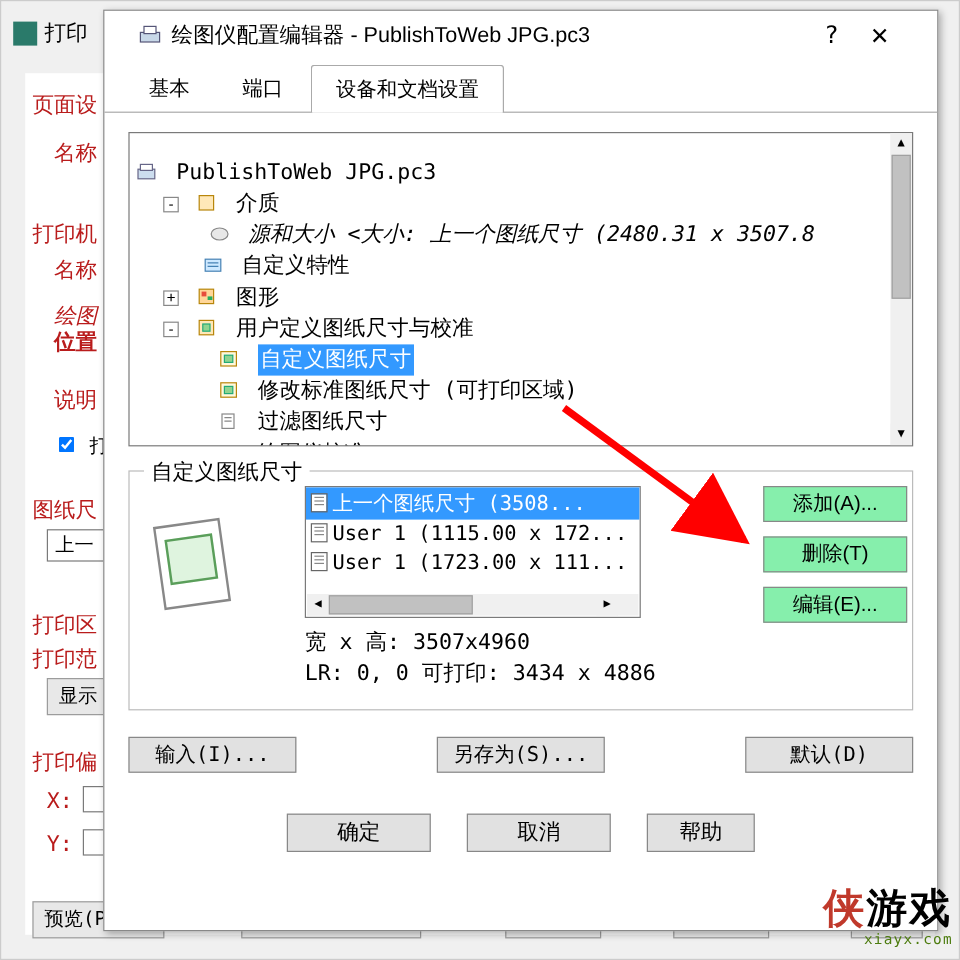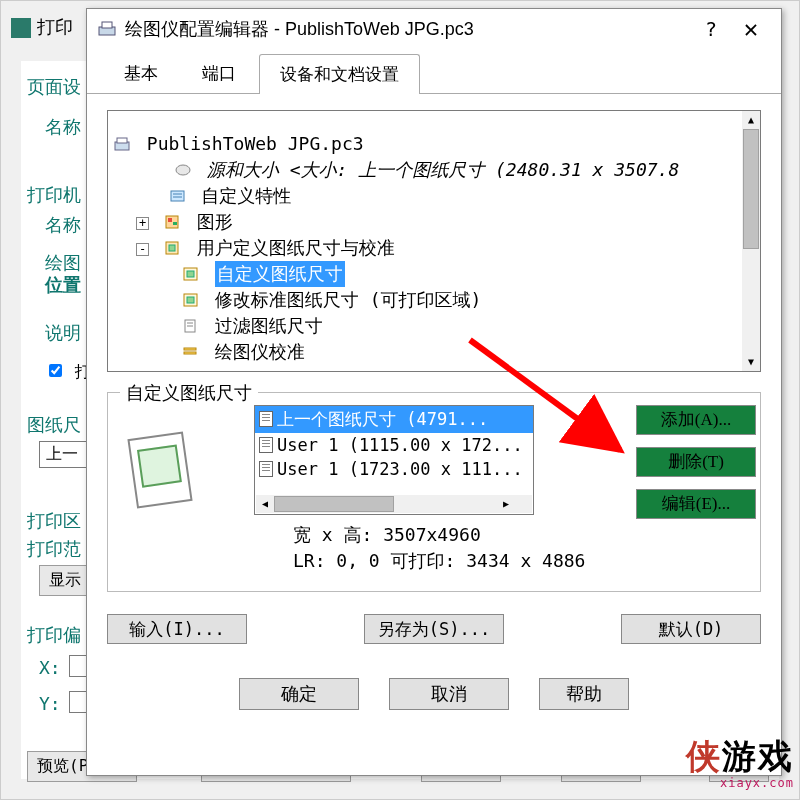--- a/index.html
+++ b/index.html
@@ -6,30 +6,30 @@
   body { margin: 0; width: 800px; height: 800px; background: #fff; overflow: hidden; font-size: 16px; position: relative; }
 
   
   .bg-dialog { position: absolute; left: 0; top: 0; width: 800px; height: 800px; background: #f0f0f0; border: 1px solid #ccc; filter: blur(0.5px); z-index: 0; }
   .bg-title { position: absolute; left: 10px; top: 14px; font-size: 18px; }
   .bg-icon { display: inline-block; width: 20px; height: 20px; background: #2a7a6a; vertical-align: middle; margin-right: 6px; }
   .bg-help { position: absolute; right: 100px; top: 14px; font-size: 20px; }
   .bg-close { position: absolute; right: 30px; top: 14px; font-size: 24px; }
 
   .bg-body { position: absolute; top: 60px; left: 20px; right: 20px; bottom: 20px; background: #fff; }
-  .bg-label { position: absolute; font-size: 18px; color: #0f766e; }
+  .bg-label { position: absolute; font-size: 18px; color: #b91c1c; }
   .bg-input { position: absolute; background: #fff; border: 1px solid #7a7a7a; padding: 2px 6px; font-size: 16px; }
   .bg-btn { position: absolute; background: #e8e8e8; border: 1px solid #9c9c9c; text-align: center; padding: 4px 6px; font-size: 16px; }
   .bg-check { position: absolute; }
   .bg-black { position: absolute; background: #000; }
   .bg-eq { position: absolute; font-size: 20px; }
 
   
   .dialog { position: absolute; left: 86px; top: 8px; width: 696px; height: 768px; background: #fff; border: 1px solid #888; box-shadow: 2px 2px 6px rgba(0,0,0,0.3); z-index: 10; }
-  .titlebar { height: 40px; display: flex; align-items: center; padding: 0 10px; }
+  .titlebar { height: 40px; display: flex; align-items: center; padding: 0 28px; }
   .ti-icon { width: 20px; height: 20px; margin-right: 8px; }
   .ti-text { flex: 1; font-size: 18px; font-family: "Microsoft YaHei", sans-serif; }
   .ti-help { width: 40px; text-align: center; font-size: 20px; cursor: pointer; }
   .ti-close { width: 40px; text-align: center; font-size: 24px; cursor: pointer; font-weight: 300; }
 
   .tabs { display: flex; padding: 0 16px; border-bottom: 1px solid #aaa; margin-top: 4px; }
   .tab { padding: 8px 20px; font-size: 17px; background: #f0f0f0; border: 1px solid #aaa; border-bottom: none; margin-right: 2px; cursor: pointer; border-radius: 3px 3px 0 0; }
   .tab.inactive { background: transparent; border-color: transparent; }
   .tab.active { background: #fff; position: relative; top: 1px; }
 
@@ -59,54 +59,54 @@
   .list-inner { overflow: hidden; }
   .list-row { padding: 2px 4px; white-space: nowrap; }
   .list-row.sel-row { background: #3399ff; color: #fff; }
   .list-doc-icon { display: inline-block; width: 14px; height: 16px; border: 1px solid #666; vertical-align: -2px; margin-right: 4px; background: linear-gradient(#fff,#fff); position: relative; }
   .list-doc-icon::before { content: ""; position: absolute; top: 2px; left: 2px; right: 2px; height: 1px; background: #888; box-shadow: 0 3px 0 #888, 0 6px 0 #888; }
   .list-hscroll { position: absolute; left: 1px; right: 18px; bottom: 1px; height: 18px; background: #f0f0f0; }
   .list-hthumb { position: absolute; left: 18px; width: 120px; top: 1px; bottom: 1px; background: #c1c1c1; border: 1px solid #a1a1a1; }
   .list-harrow { position: absolute; width: 18px; top: 0; bottom: 0; text-align: center; line-height: 18px; font-size: 10px; background: #f0f0f0; }
   .list-corner { position: absolute; right: 1px; bottom: 1px; width: 18px; height: 18px; background: #f0f0f0; }
 
-  .info-line { position: absolute; left: 146px; font-family: "SimSun", monospace; font-size: 18px; margin-left: 39px; }
-
-  .side-btn { position: absolute; right: 4px; width: 120px; height: 30px; background: #15803d; border: 1px solid #888; font-size: 17px; font-family: Liberation Serif, serif; text-align: center; line-height: 28px; cursor: pointer; }
+  .info-line { position: absolute; left: 146px; font-family: "SimSun", monospace; font-size: 18px; }
+
+  .side-btn { position: absolute; right: 4px; width: 120px; height: 30px; background: #86efac; border: 1px solid #888; font-size: 17px; font-family: Liberation Sans, sans-serif; text-align: center; line-height: 28px; cursor: pointer; }
 
   .bottom-btns { margin-top: 22px; display: flex; justify-content: space-between; }
   .bottom-btn { width: 140px; height: 30px; background: #e1e1e1; border: 1px solid #888; font-size: 17px; font-family: "SimSun", monospace; text-align: center; line-height: 28px; cursor: pointer; }
 
   .ok-cancel { display: flex; justify-content: center; gap: 30px; margin-top: 18px; }
   .oc-btn { width: 120px; height: 32px; background: #e1e1e1; border: 1px solid #888; font-size: 18px; text-align: center; line-height: 30px; cursor: pointer; }
   .oc-help { width: 90px; }
 
   
   .arrow-svg { position: absolute; left: 0; top: 0; z-index: 20; pointer-events: none; }
 
   .watermark { position: absolute; right: 6px; bottom: 10px; z-index: 30; font-family: "Microsoft YaHei"; text-align: right; }
   .wm-main { font-size: 34px; font-weight: bold; letter-spacing: 2px; }
   .wm-x { color: #c0392b; }
-  .wm-sub { font-size: 12px; color: #be185d; margin-top: -4px; letter-spacing: 1px; }
+  .wm-sub { font-size: 12px; color: #4d7c0f; margin-top: -4px; letter-spacing: 1px; }
 </style>
 </head>
 <body>
 
 <div class="bg-dialog">
   <span class="bg-title"><span class="bg-icon"></span><span>打印 - 模型</span></span>
   <span class="bg-help">?</span>
   <span class="bg-close">✕</span>
   <div class="bg-body">
     <div class="bg-label" style="left:6px;top:14px;">页面设</div>
     <div class="bg-label" style="left:24px;top:54px;">名称</div>
     <div class="bg-btn" style="right:10px;top:50px;width:60px;height:26px;"></div>
     <div class="bg-label" style="left:6px;top:122px;">打印机</div>
     <div class="bg-label" style="left:24px;top:152px;">名称</div>
     <div class="bg-btn" style="right:10px;top:148px;width:60px;height:26px;"></div>
-    <div class="bg-label" style="left:24px;top:190px;">绘图</div>
+    <div class="bg-label" style="left:24px;top:190px;font-style:italic;">绘图</div>
     <div class="bg-btn" style="right:10px;top:186px;width:60px;height:26px;"></div>
     <div class="bg-label" style="left:24px;top:212px;font-weight:bold;">位置</div>
     <div class="bg-label" style="left:24px;top:260px;">说明</div>
     <div class="bg-check" style="left:24px;top:300px;"><input type="checkbox" checked="" style=""> <span>打</span></div>
     <div class="bg-black" style="right:10px;top:236px;width:60px;height:82px;"></div>
     <div class="bg-label" style="left:6px;top:352px;">图纸尺</div>
     <div class="bg-input" style="left:18px;top:380px;width:52px;">上一</div>
     <div class="bg-label" style="left:6px;top:448px;">打印区</div>
     <div class="bg-label" style="left:6px;top:476px;">打印范</div>
     <div class="bg-btn" style="left:18px;top:504px;width:52px;">显示</div>
@@ -145,20 +145,25 @@
   <div class="content">
     <div class="tree-box">
       <div class="tree-inner">
         <div class="tree-row indent0">
           <svg class="node-icon" viewBox="0 0 18 16">
               <rect x="1" y="6" width="14" height="8" fill="#cde" stroke="#668"></rect>
               <rect x="3" y="2" width="10" height="5" fill="#fff" stroke="#668"></rect>
             </svg>
           <span>PublishToWeb JPG.pc3</span>
         </div>
+        <div class="tree-row indent1"><span class="expander">-</span>
+          <svg class="node-icon" viewBox="0 0 18 16">
+              <rect x="2" y="2" width="12" height="12" fill="#ffe8b8" stroke="#b8860b"></rect>
+            </svg>
+          <span>介质</span></div>
         <div class="tree-row indent2">
           <svg class="node-icon" viewBox="0 0 18 16">
               <ellipse cx="9" cy="8" rx="7" ry="5" fill="#e8e8e8" stroke="#888"></ellipse>
             </svg>
           <span>源和大小 &lt;大小: 上一个图纸尺寸  (2480.31 x 3507.8</span></div>
         <div class="tree-row indent1">&nbsp;&nbsp;
           <svg class="node-icon" viewBox="0 0 18 16">
               <rect x="2" y="3" width="13" height="10" fill="#cde8ff" stroke="#4682b4"></rect>
               <line x1="4" y1="6" x2="13" y2="6" stroke="#4682b4"></line>
               <line x1="4" y1="9" x2="13" y2="9" stroke="#4682b4"></line>
@@ -209,21 +214,21 @@
         <div class="tree-arrow" style="bottom:0">▼</div>
       </div>
     </div>
 
     <div class="group">
       <div class="group-title">自定义图纸尺寸</div>
       <div class="paper-icon"></div>
 
       <div class="list-box">
         <div class="list-inner">
-          <div class="list-row sel-row"><span class="list-doc-icon"></span><span>上一个图纸尺寸  (4791...</span></div>
+          <div class="list-row sel-row"><span class="list-doc-icon"></span><span>上一个图纸尺寸  (3508...</span></div>
           <div class="list-row"><span class="list-doc-icon"></span><span>User 1 (1115.00 x 172...</span></div>
           <div class="list-row"><span class="list-doc-icon"></span><span>User 1 (1723.00 x 111...</span></div>
         </div>
         <div class="list-hscroll">
           <div class="list-harrow" style="left:0">◀</div>
           <div class="list-hthumb"></div>
           <div class="list-harrow" style="right:0">▶</div>
         </div>
         <div class="list-corner"></div>
       </div>

